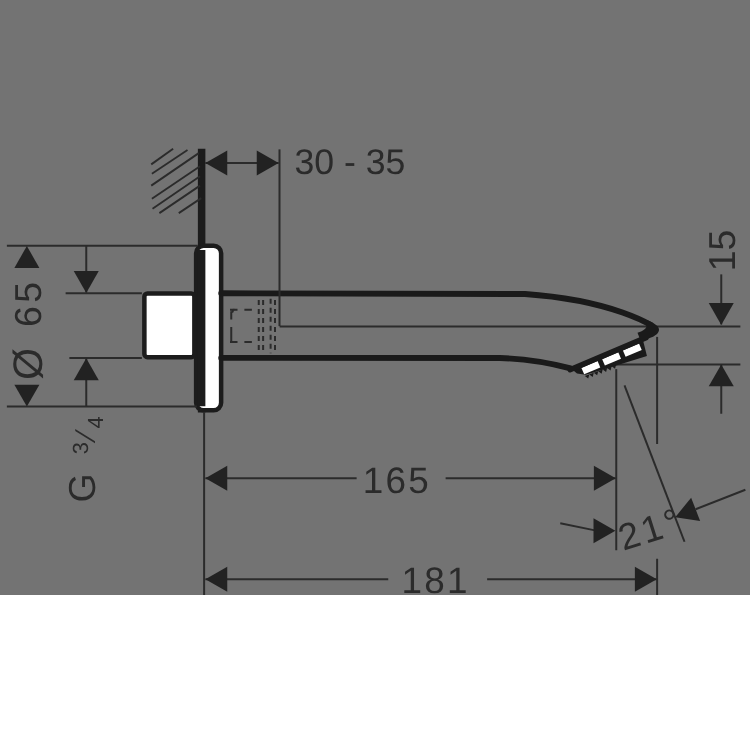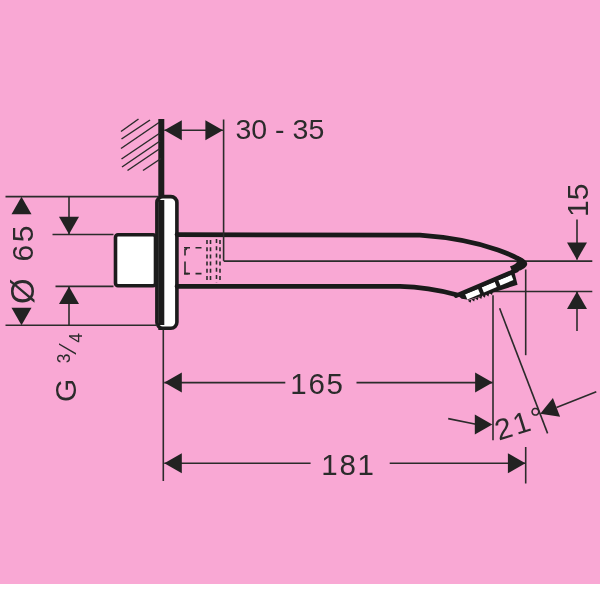--- a/index.html
+++ b/index.html
@@ -1,16 +1,16 @@
 <!DOCTYPE html>
 <html><head>
 <meta charset="utf-8">
 <style>
   html,body{margin:0;padding:0;background:#fff;}
-  #page{width:600px;height:584px;position:relative;background:#f9a8d4;}
+  #page{width:600px;height:476px;position:relative;background:#737373;}
   svg{position:absolute;top:0;left:0;}
   text{font-family:"Liberation Sans", sans-serif; fill:#2b2b2b;}
 </style>
 </head>
 <body>
 <div id="page">
 <svg width="600" height="600" viewBox="0 0 600 600">
 
   <line x1="161.3" y1="119" x2="161.3" y2="330" stroke="#1c1c1c" stroke-width="6"></line>
 

